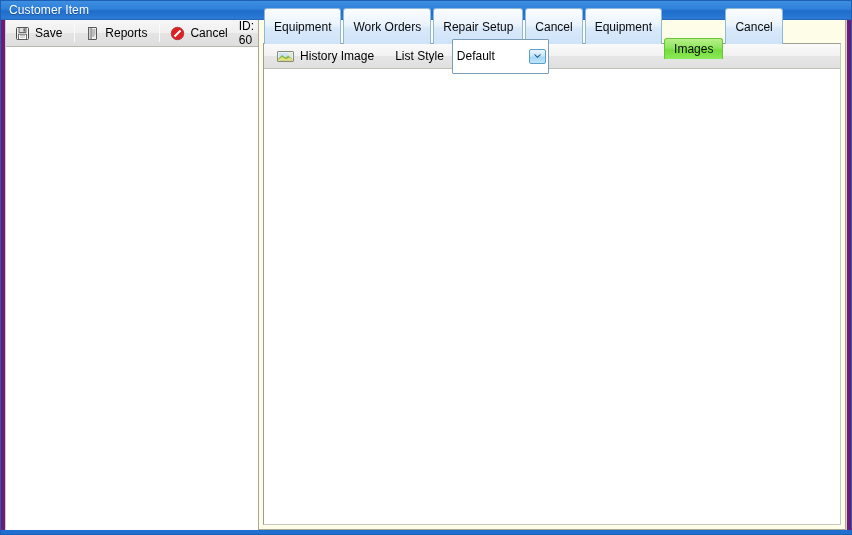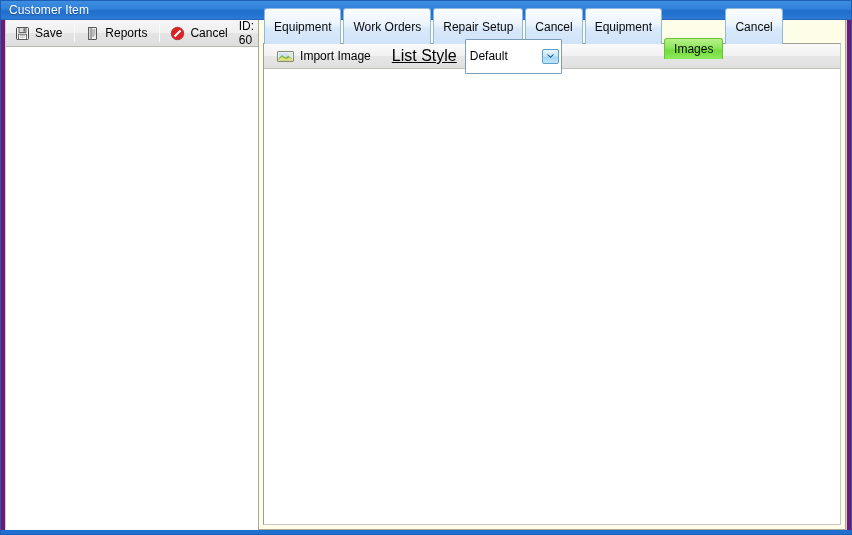--- a/index.html
+++ b/index.html
@@ -170,24 +170,23 @@
     gap: 6px;
     padding: 2px 6px 2px 4px;
     background: transparent;
     border: 1px solid transparent;
     font-size: 12px;
     color: #000;
     font-family: "Liberation Sans", sans-serif;
     cursor: default;
   }
   .sub-label {
-    font-size: 16px;
+    font-size: 12px;
     color: #000;
     padding: 0 2px 0 8px;
-    text-decoration: underline;
   }
 
   
   .combo {
     height: 35px;
     width: 97px;
     display: flex;
     align-items: center;
     background: #ffffff;
     border: 1px solid #7c9db7;
@@ -346,21 +345,21 @@
           <div class="sub-btn">
             <span class="icon">
               <svg width="17" height="13" viewBox="0 0 17 13">
                 <rect x="0.5" y="1.5" width="16" height="10" rx="0.5" fill="#ffffff" stroke="#8a8a72" stroke-width="1"></rect>
                 <rect x="1.5" y="2.5" width="14" height="8" fill="#cfe3f6"></rect>
                 <path d="M1.5 8.2 L5.2 4.9 L8.4 7.6 L11.2 5.4 L15.5 9.2 L15.5 10.5 L1.5 10.5 Z" fill="#8cb84a"></path>
                 <path d="M1.5 9.6 L5.0 7.1 L9.0 9.3 L12.6 7.4 L15.5 9.8 L15.5 10.5 L1.5 10.5 Z" fill="#e8e07a"></path>
                 <circle cx="12.6" cy="4.3" r="1.25" fill="#f7f2b0"></circle>
               </svg>
             </span>
-            <span>Import Image</span>
+            <span>History Image</span>
           </div>
 
           <span class="sub-label">List Style</span>
 
           <div class="combo">
             <span class="combo-value">Default</span>
             <span class="combo-arrow">
               <svg width="9" height="6" viewBox="0 0 9 6">
                 <path d="M0.8 1.4 L4.5 5.0 L8.2 1.4 L6.7 1.4 L4.5 3.4 L2.3 1.4 Z" fill="#1b5d92"></path>
               </svg>

